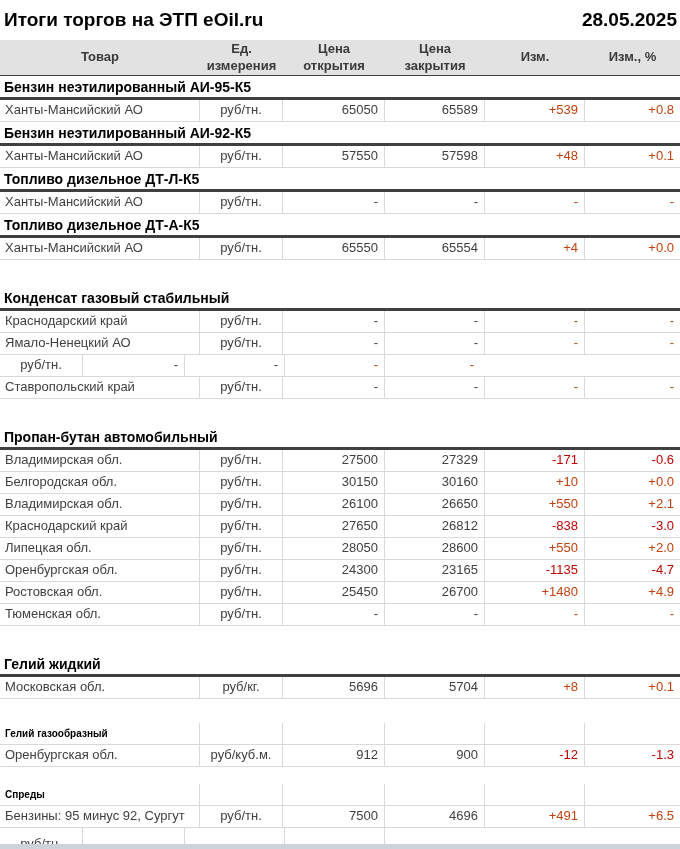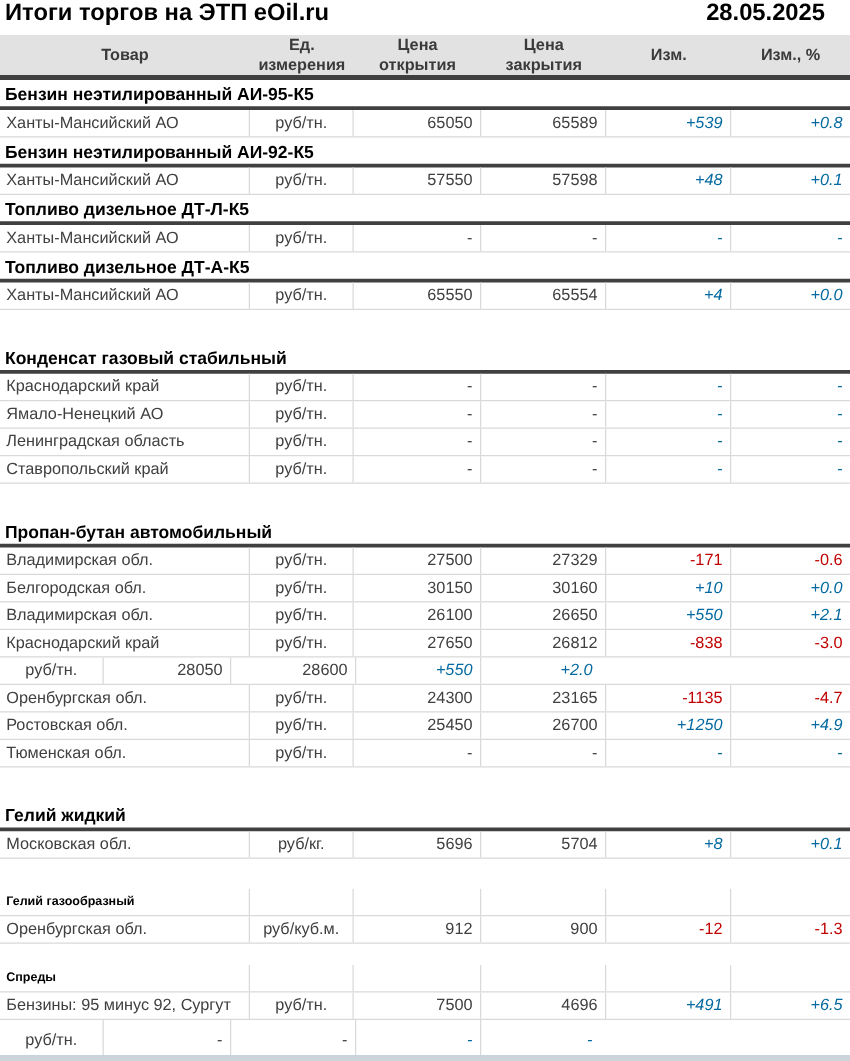--- a/index.html
+++ b/index.html
@@ -1,42 +1,42 @@
 <!DOCTYPE html>
 <html><head>
 <meta charset="utf-8">
 <style>
   html,body { margin:0; padding:0; background:#ffffff; }
   .page {
     width:680px; height:849px; position:relative; overflow:hidden;
     background:#ffffff; font-family:"Liberation Sans", sans-serif;
   }
   .titlebar {
-    height:28px; display:flex; justify-content:space-between; 
-    padding:0 20px 0 4px; font-size:19px; font-weight:bold; color:#000000;
+    height:40px; display:flex; justify-content:space-between; align-items:center;
+    padding:0 3px 0 4px; font-size:19px; font-weight:bold; color:#000000;
   }
   .header-band {
     display:flex; background:#e2e2e2; height:36px;
     font-size:13px; font-weight:bold; color:#3a3a3a; line-height:1.25;
-    border-bottom:4px solid #404040; box-sizing:border-box;
+    border-bottom:1px solid #404040; box-sizing:border-box;
   }
   .hcell { display:flex; align-items:center; justify-content:center; text-align:center;
     padding:0 4px; box-sizing:border-box; }
   .c0{width:200px}.c1{width:83px}.c2{width:102px}.c3{width:100px}.c4{width:100px}.c5{width:95px}
   .row {
     display:flex; border-bottom:1px solid #d9d9d9; height:21px;
     font-size:13px; color:#404040; box-sizing:content-box;
   }
   .row.tall { height:32px; }
   .cell { box-sizing:border-box; display:flex; align-items:center; line-height:1.15; }
   .cell.vb { border-right:1px solid #d9d9d9; }
   .cell.product { padding-left:5px; padding-right:4px; }
   .cell.unit { justify-content:center; }
   .cell.num { justify-content:flex-end; padding-right:6px; }
-  .pos { color:#0369a1;font-style:italic; }
+  .pos { color:#c2410c; }
   .neg { color:#c00000; }
   .section-title {
     height:21px; border-bottom:3px solid #404040; display:flex; align-items:center;
     padding-left:4px; font-size:14px; font-weight:bold; color:#000000;
   }
   .title-cell-text { font-size:10px; font-weight:bold; color:#000000; }
   .gap { height:24px; }
   .gap.g-big { height:27px; }
   .gap.g-small { height:17px; }
   .bottom-bar {
@@ -111,21 +111,20 @@
       </div>
       <div class="row">
         <div class="cell c0 vb product">Ямало-Ненецкий АО</div>
         <div class="cell c1 vb unit">руб/тн.</div>
         <div class="cell c2 vb num">-</div>
         <div class="cell c3 vb num">-</div>
         <div class="cell c4 vb num pos">-</div>
         <div class="cell c5 num pos">-</div>
       </div>
       <div class="row">
-        <div class="cell c0 vb product">Ленинградская область</div>
         <div class="cell c1 vb unit">руб/тн.</div>
         <div class="cell c2 vb num">-</div>
         <div class="cell c3 vb num">-</div>
         <div class="cell c4 vb num pos">-</div>
         <div class="cell c5 num pos">-</div>
       </div>
       <div class="row">
         <div class="cell c0 vb product">Ставропольский край</div>
         <div class="cell c1 vb unit">руб/тн.</div>
         <div class="cell c2 vb num">-</div>
@@ -161,40 +160,41 @@
       </div>
       <div class="row">
         <div class="cell c0 vb product">Краснодарский край</div>
         <div class="cell c1 vb unit">руб/тн.</div>
         <div class="cell c2 vb num">27650</div>
         <div class="cell c3 vb num">26812</div>
         <div class="cell c4 vb num neg">-838</div>
         <div class="cell c5 num neg">-3.0</div>
       </div>
       <div class="row">
+        <div class="cell c0 vb product">Липецкая обл.</div>
         <div class="cell c1 vb unit">руб/тн.</div>
         <div class="cell c2 vb num">28050</div>
         <div class="cell c3 vb num">28600</div>
         <div class="cell c4 vb num pos">+550</div>
         <div class="cell c5 num pos">+2.0</div>
       </div>
       <div class="row">
         <div class="cell c0 vb product">Оренбургская обл.</div>
         <div class="cell c1 vb unit">руб/тн.</div>
         <div class="cell c2 vb num">24300</div>
         <div class="cell c3 vb num">23165</div>
         <div class="cell c4 vb num neg">-1135</div>
         <div class="cell c5 num neg">-4.7</div>
       </div>
       <div class="row">
         <div class="cell c0 vb product">Ростовская обл.</div>
         <div class="cell c1 vb unit">руб/тн.</div>
         <div class="cell c2 vb num">25450</div>
         <div class="cell c3 vb num">26700</div>
-        <div class="cell c4 vb num pos">+1250</div>
+        <div class="cell c4 vb num pos">+1480</div>
         <div class="cell c5 num pos">+4.9</div>
       </div>
       <div class="row">
         <div class="cell c0 vb product">Тюменская обл.</div>
         <div class="cell c1 vb unit">руб/тн.</div>
         <div class="cell c2 vb num">-</div>
         <div class="cell c3 vb num">-</div>
         <div class="cell c4 vb num pos">-</div>
         <div class="cell c5 num pos">-</div>
       </div>

